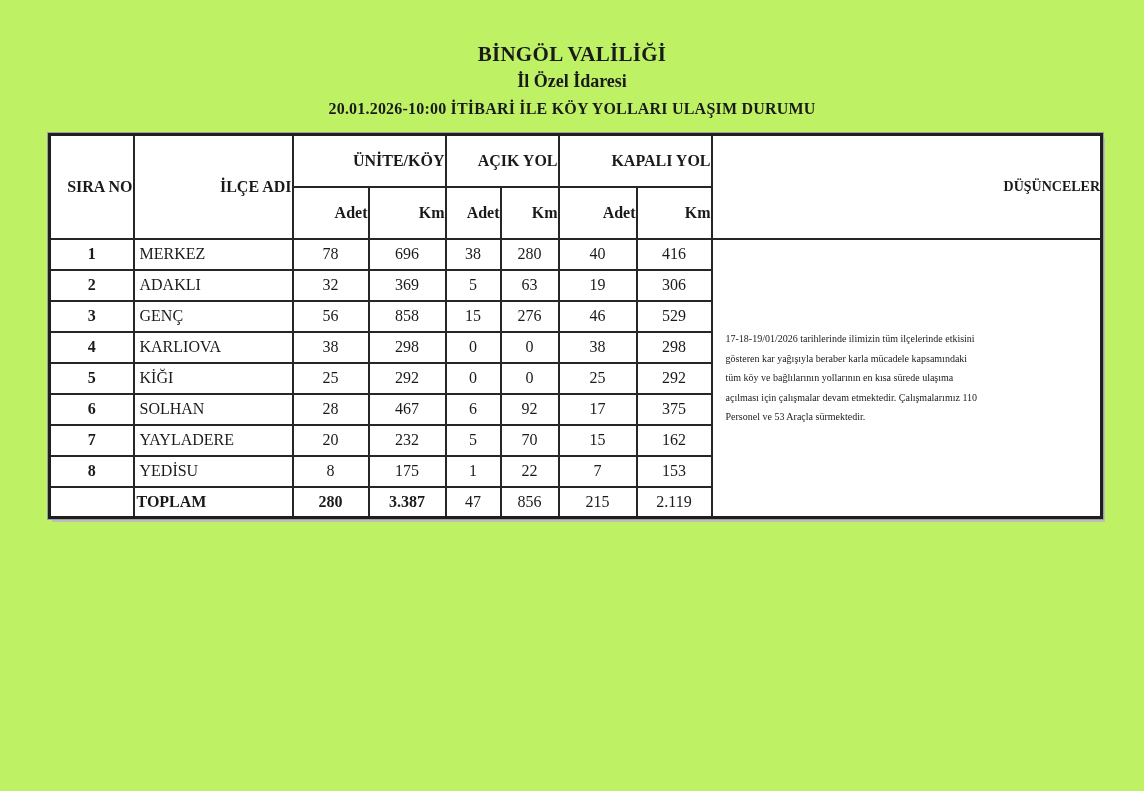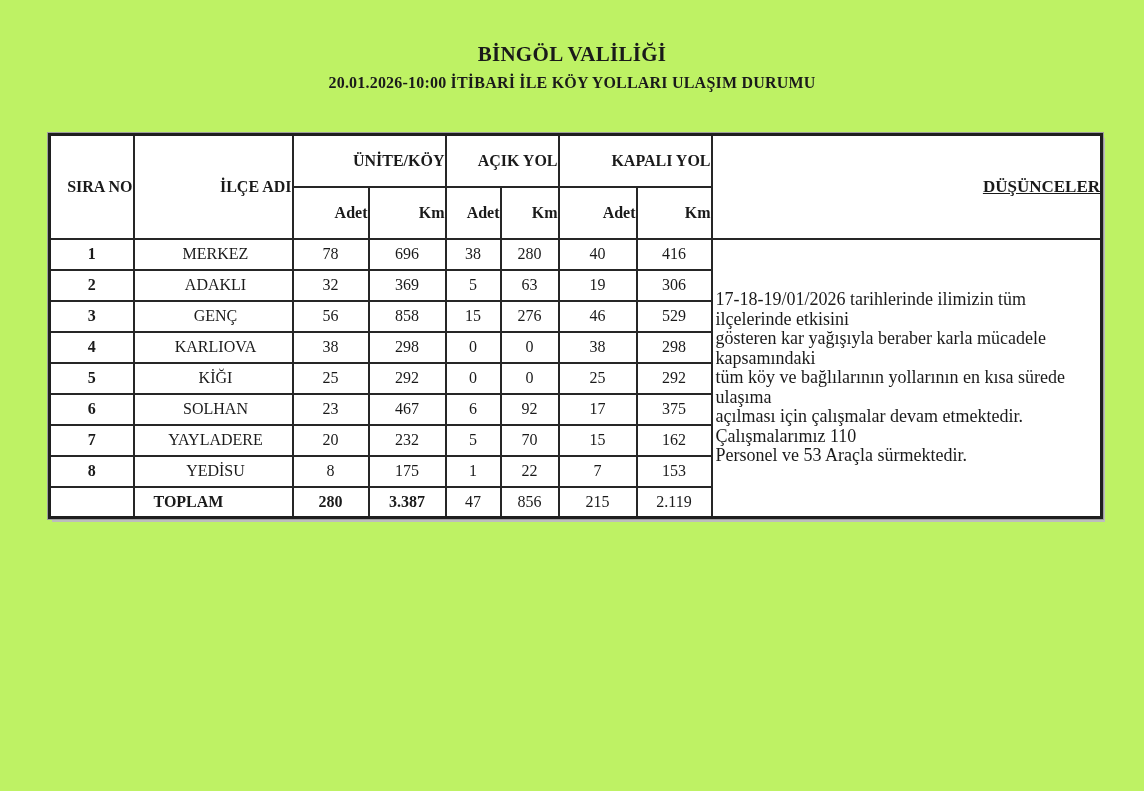--- a/index.html
+++ b/index.html
@@ -47,41 +47,42 @@
     vertical-align: middle;
     overflow: hidden;
   }
   .main-table th { font-weight: bold; text-align: right; }
   tr.h-row1 { height: 52px; }
   tr.h-row2 { height: 52px; }
   tr.d-row  { height: 31px; }
   tr.total-row { height: 31px; }
 
   td.cell-sira { font-weight: bold; }
-  td.cell-ilce { text-align: center; padding-left: 5px; }
-  td.total-label-cell { text-align: left; padding-left: 19px; font-weight: bold; }
+  td.cell-ilce { text-align: left; padding-left: 5px; }
+  td.total-label-cell { text-align: left; padding-left: 2px; font-weight: bold; }
   td.bold-num { font-weight: bold; }
-  th.th-dusunceler { font-size: 17px; text-decoration: underline; }
+  th.th-dusunceler { font-size: 14px; }
   td.dusunceler-cell {
     text-align: left;
     vertical-align: middle;
-    padding: 0 4px 0 3px;
-    font-size: 18px;
+    padding: 0 4px 0 13px;
+    font-size: 10px;
     line-height: 19.5px;
     font-weight: normal;
     white-space: pre-line;
   }
 </style>
 </head>
 <body>
 
 <div class="page">
 
   <div class="doc-header">
     <div class="title-line1">BİNGÖL VALİLİĞİ</div>
+    <div class="title-line2">İl Özel İdaresi</div>
     <div class="title-line3">20.01.2026-10:00 İTİBARİ İLE KÖY YOLLARI ULAŞIM DURUMU</div>
   </div>
 
   <table class="main-table">
     <colgroup>
       <col style="width:84px">
       <col style="width:159px">
       <col style="width:76px">
       <col style="width:77px">
       <col style="width:55px">
@@ -160,21 +161,21 @@
       <td>25</td>
       <td>292</td>
       <td>0</td>
       <td>0</td>
       <td>25</td>
       <td>292</td>
     </tr>
     <tr class="d-row">
       <td class="cell-sira">6</td>
       <td class="cell-ilce">SOLHAN</td>
-      <td>23</td>
+      <td>28</td>
       <td>467</td>
       <td>6</td>
       <td>92</td>
       <td>17</td>
       <td>375</td>
     </tr>
     <tr class="d-row">
       <td class="cell-sira">7</td>
       <td class="cell-ilce">YAYLADERE</td>
       <td>20</td>

